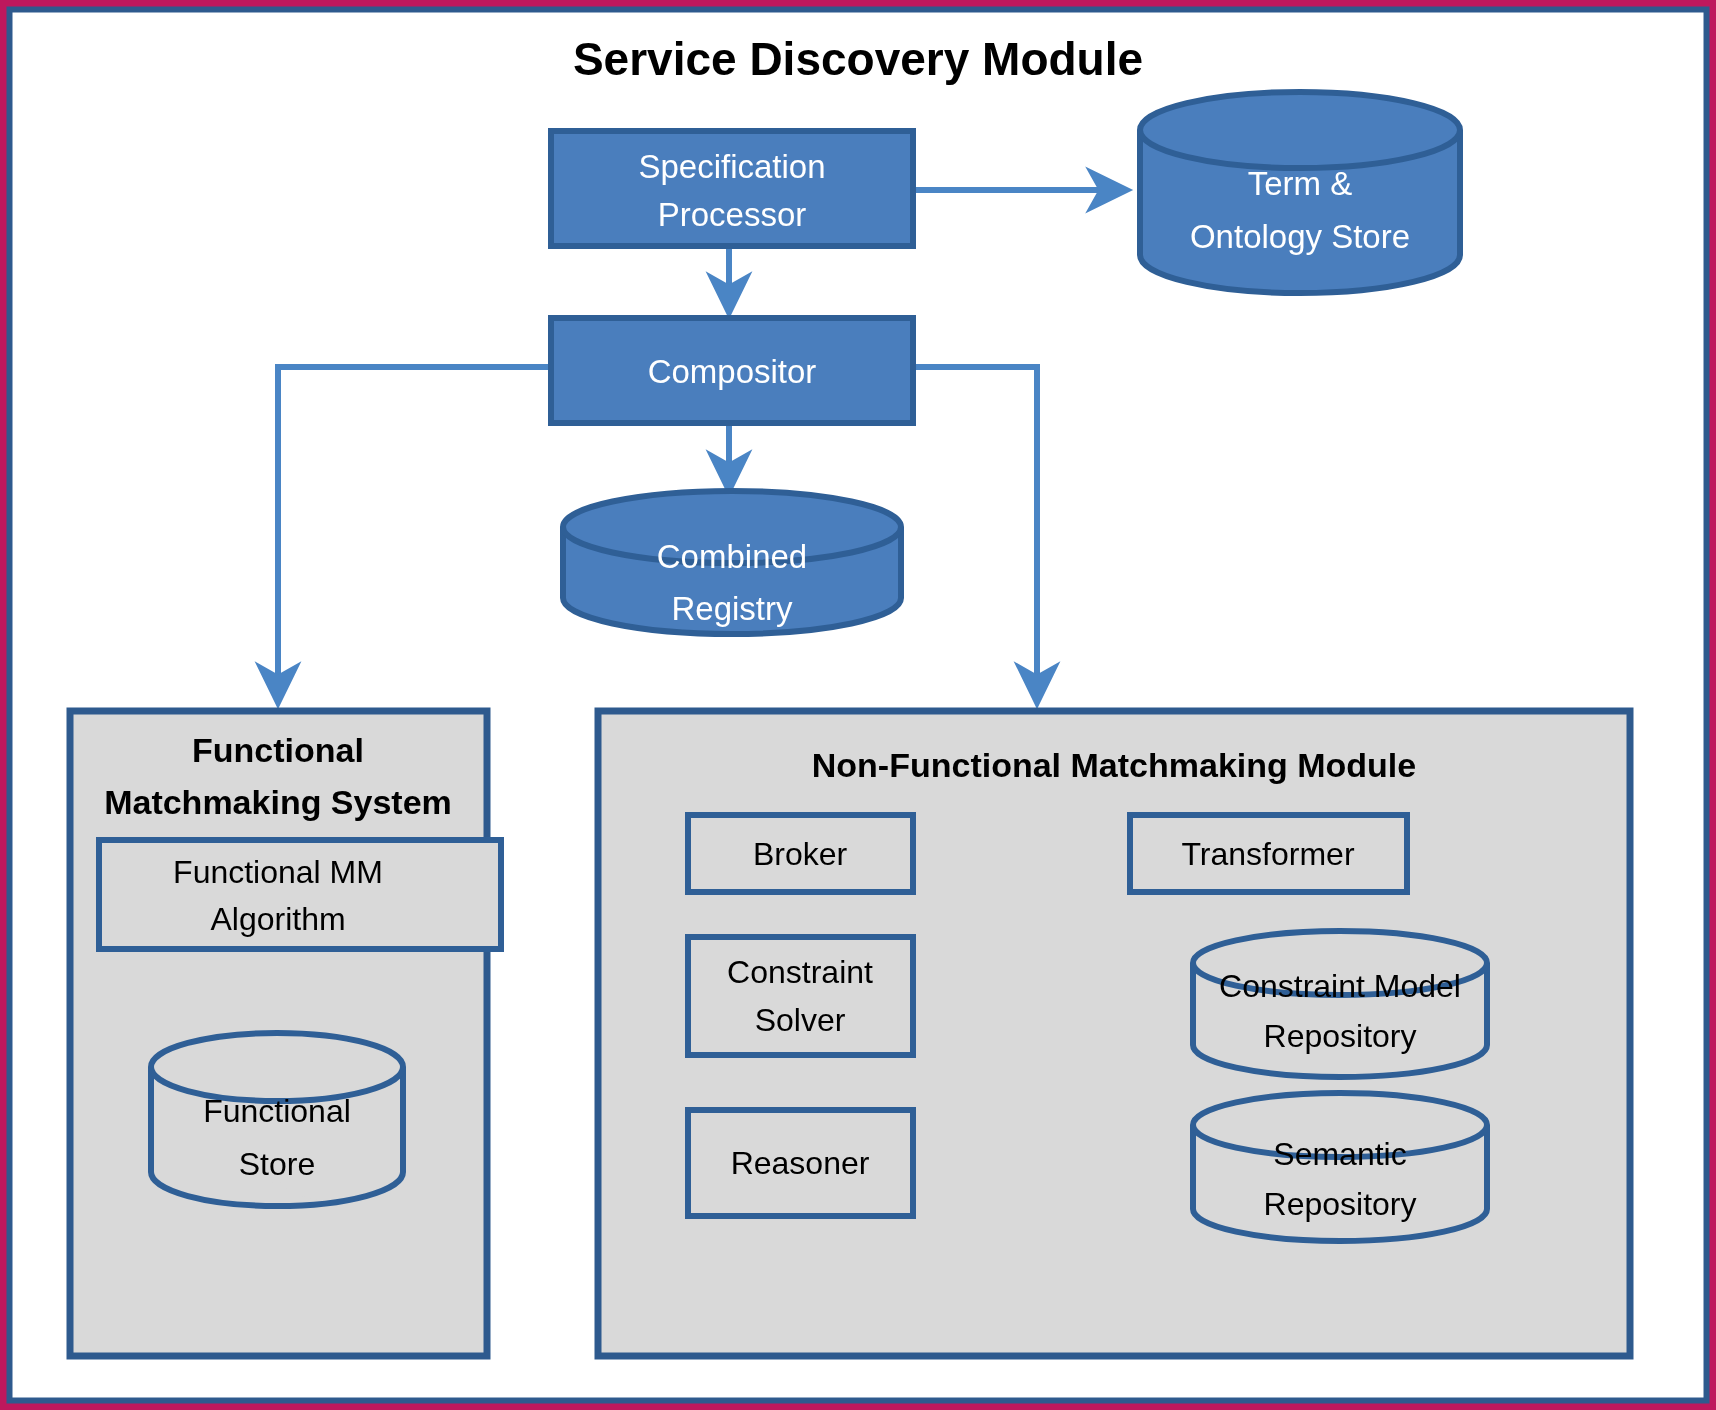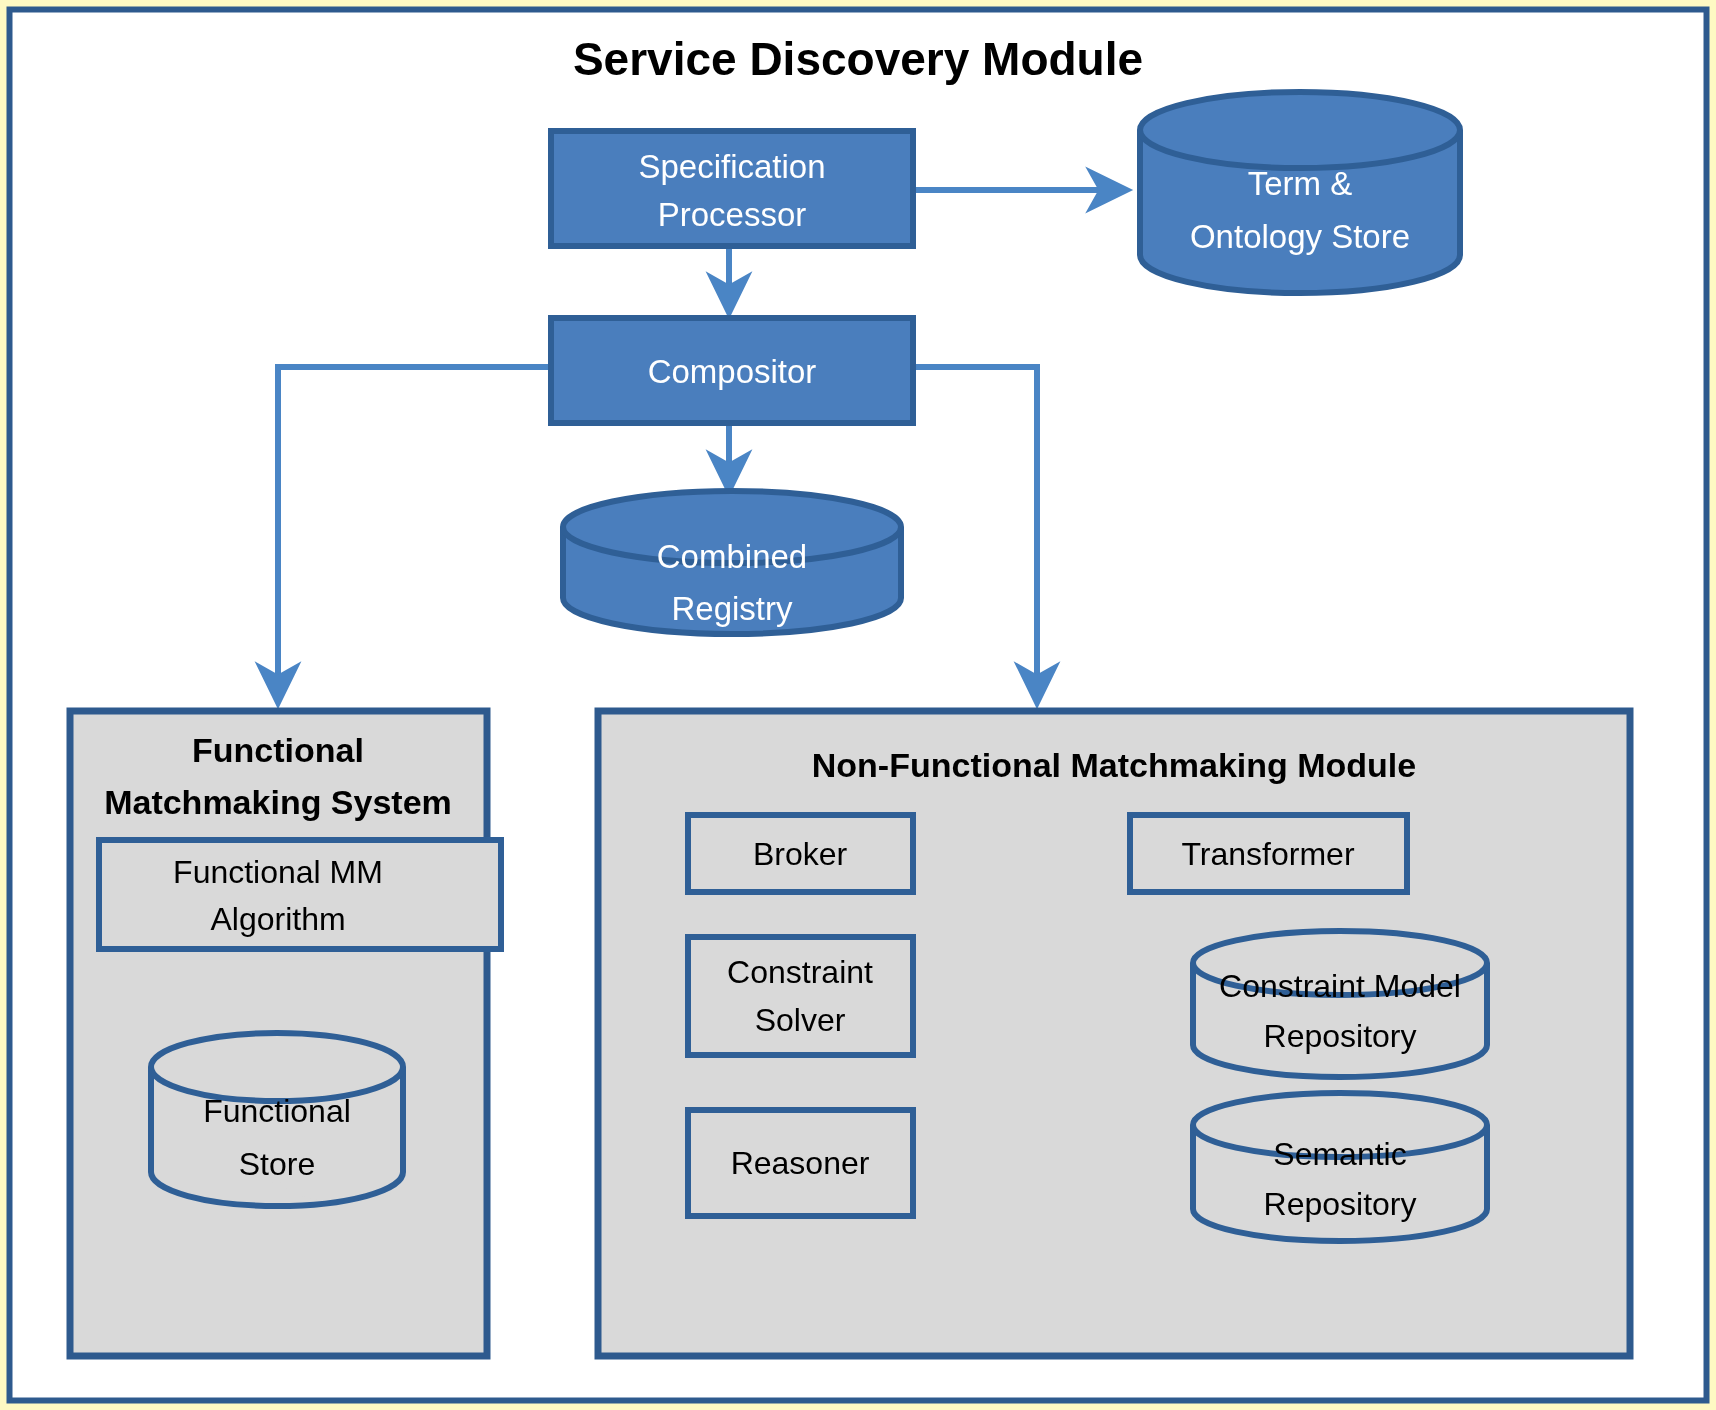--- a/index.html
+++ b/index.html
@@ -5,21 +5,21 @@
 <style>
   html,body{margin:0;padding:0;background:#ffffff;}
   body{
     width:1716px;height:1410px;
     font-family:"Liberation Sans", sans-serif;
     overflow:hidden;
   }
   #diagram-root{
     position:relative;
     width:1716px;height:1410px;
-    background:#fef9c3;
+    background:#be185d;
   }
   svg.canvas{display:block;width:1716px;height:1410px;}
 
   
   .t-title{
     font-family:"Liberation Sans", sans-serif;
     font-weight:bold;
     font-size:46px;
     fill:#000000;
   }

